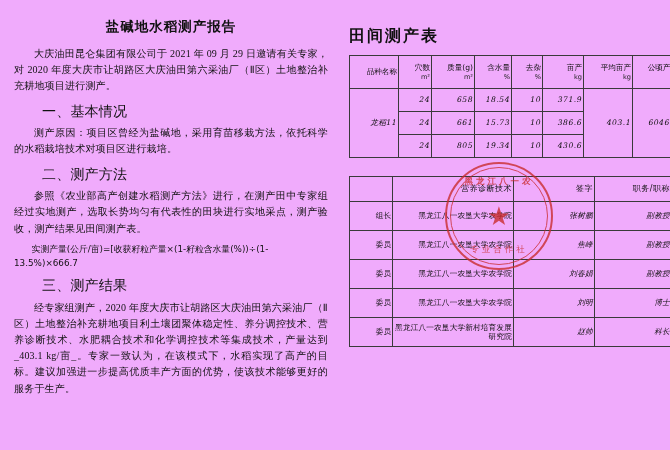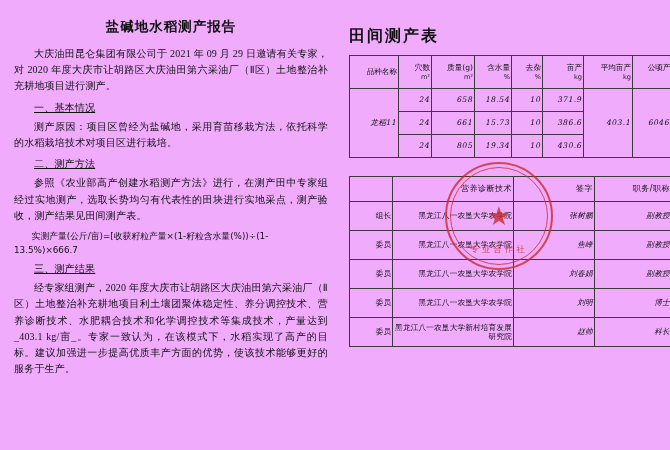--- a/index.html
+++ b/index.html
@@ -42,26 +42,25 @@
   .para {
     font-size: 10px;
     line-height: 1.62;
     text-align: justify;
     margin: 0 0 5px 0;
     letter-spacing: 0.2px;
     font-family: Liberation Serif, serif;
   }
   .indent2 { text-indent: 2em; }
   .sec-head {
-    font-size: 10px;
+    font-size: 14px;
     line-height: 1.62;
     margin: 4px 0 3px 0;
     text-indent: 2em;
     letter-spacing: 0.2px;
-    text-decoration: underline;
   }
   .formula {
     font-size: 8.8px;
     line-height: 1.6;
     text-indent: 2em;
     margin: 2px 0 4px 0;
   }
 
   
   .right-col {
@@ -318,19 +317,20 @@
           <tr>
             <td>委员</td>
             <td class="unit-cell">黑龙江八一农垦大学新村培育发展研究院</td>
             <td class="sign-cell">赵帅</td>
             <td class="title-cell">科长</td>
           </tr>
         </tbody>
       </table>
 
       <div class="seal">
+        <div class="seal-top-text">黑龙江八一农</div>
         <div class="seal-star">★</div>
         <div class="seal-bottom-text">专业合作社</div>
       </div>
     </div>
 
   </div>
 </div>
 
 </body></html>

